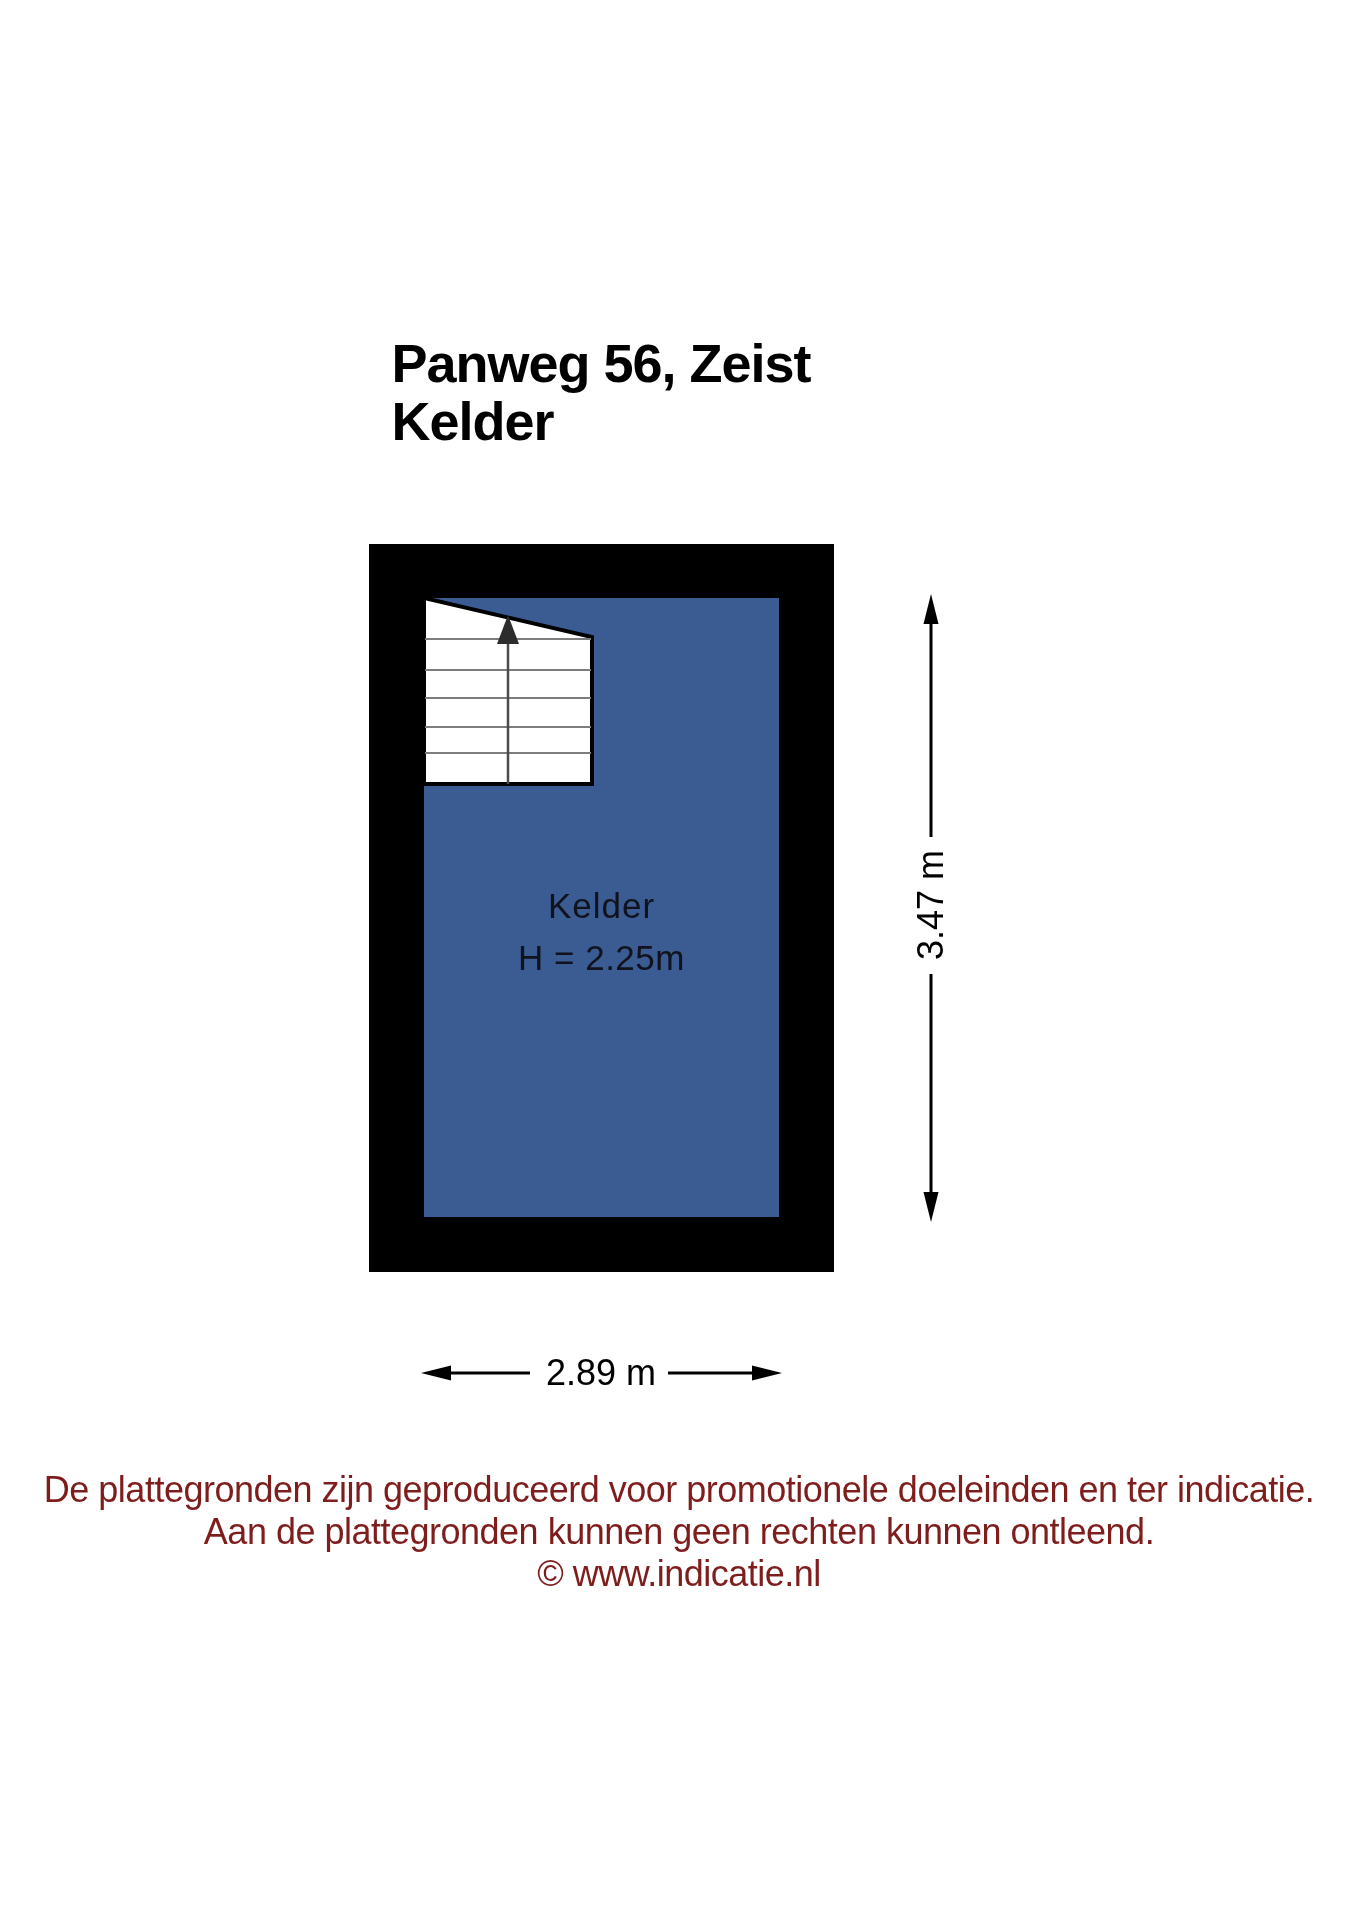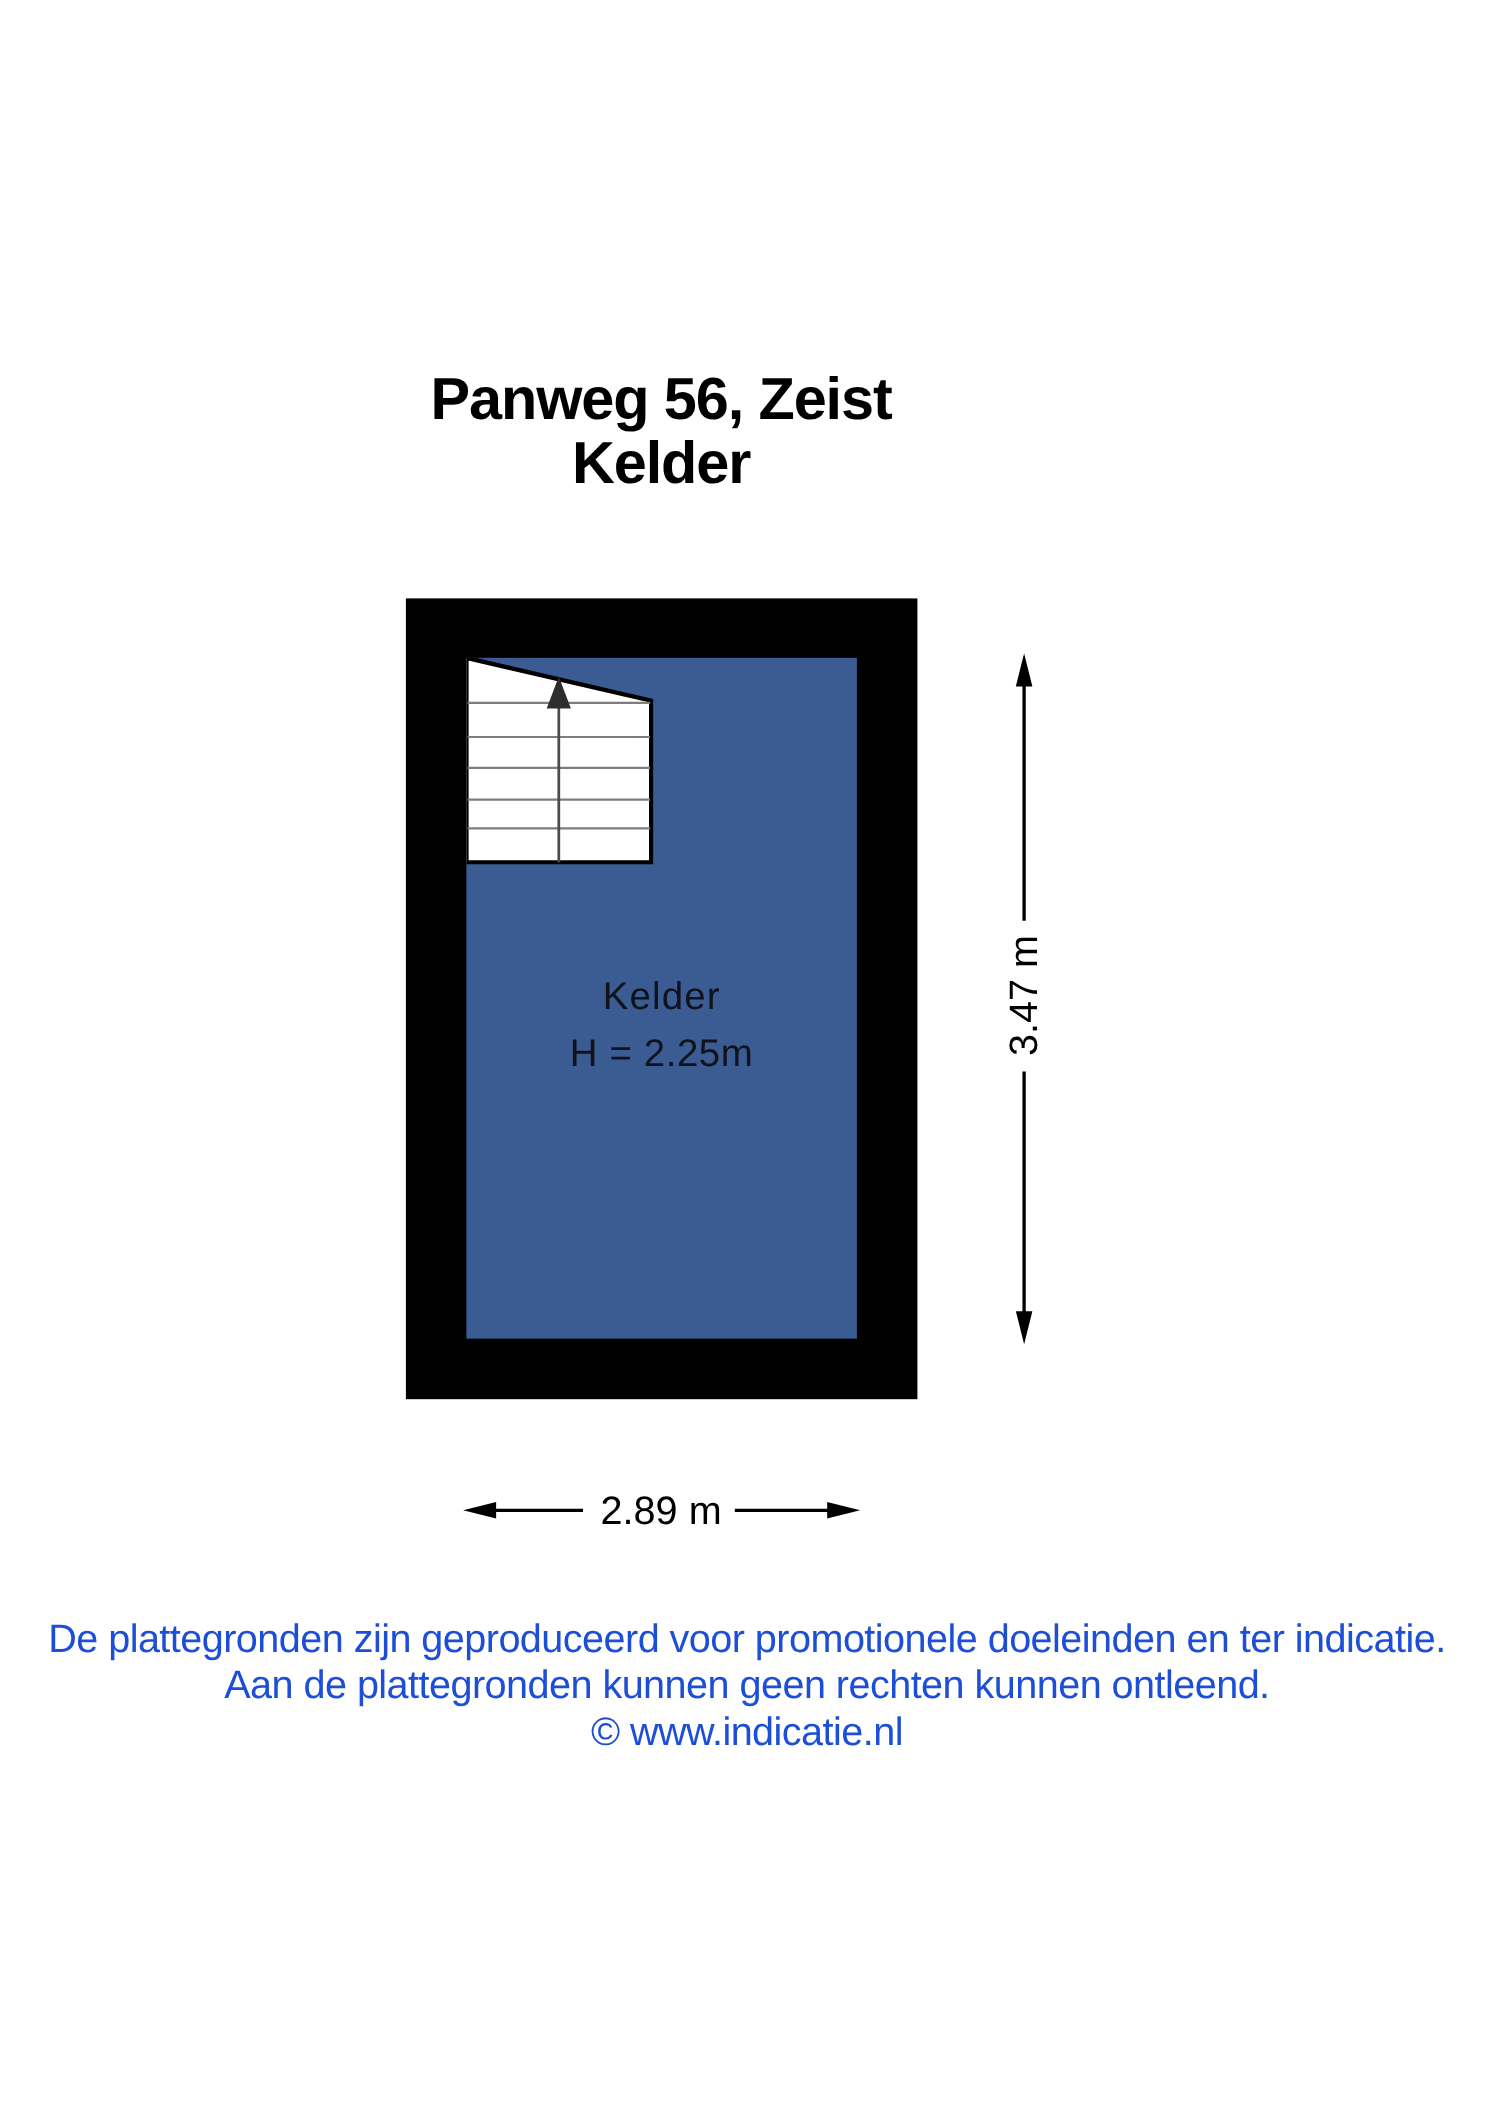--- a/index.html
+++ b/index.html
@@ -10,21 +10,20 @@
     position: relative;
     overflow: hidden;
     color: #000;
   }
   .abs { position: absolute; }
 
   
   .title {
     left: 601px; top: 334px;
     transform: translateX(-50%);
-    text-align: center;
     font-weight: bold;
     font-size: 54px;
     line-height: 58px;
     letter-spacing: -1px;
     white-space: nowrap;
     color: #000;
   }
 
   
   .plan {
@@ -75,21 +74,21 @@
   }
 
   
   .footer {
     left: 0; top: 1469px;
     width: 100%;
     text-align: center;
     font-size: 36px;
     line-height: 42px;
     letter-spacing: -0.5px;
-    color: #1d4ed8;
+    color: #7f1d1d;
   }
 </style>
 </head>
 <body>
 
 <div class="abs title">
   <div>Panweg 56, Zeist</div>
   <div>Kelder</div>
 </div>
 

